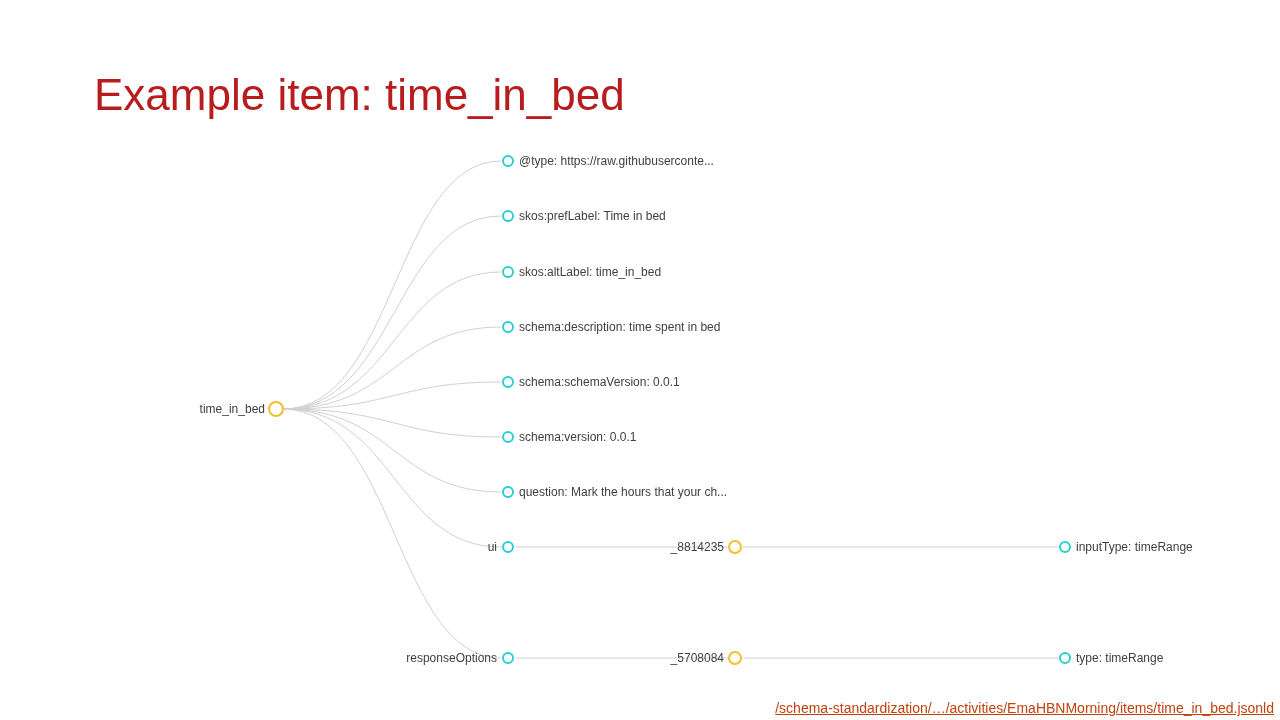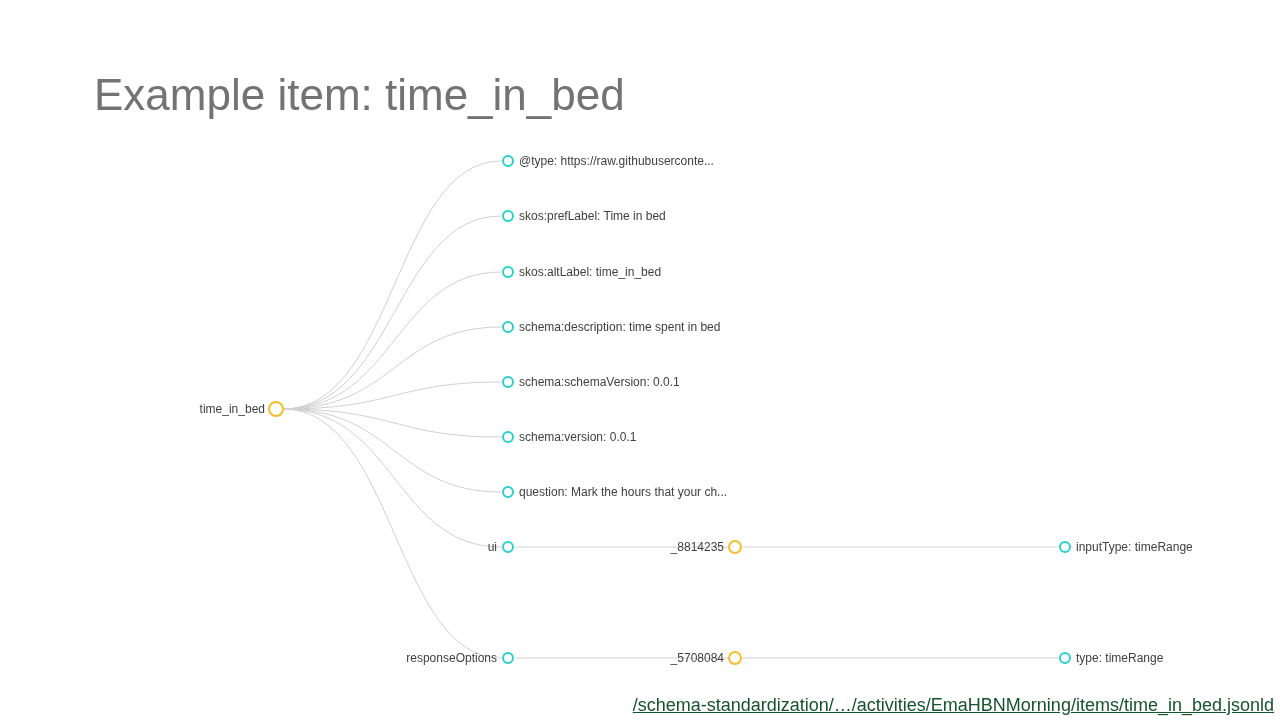--- a/index.html
+++ b/index.html
@@ -1,18 +1,18 @@
 <!DOCTYPE html>
 <html><head>
 <meta charset="utf-8">
 <style>
   * { box-sizing: border-box; margin: 0; padding: 0; }
   html, body { width: 1280px; height: 720px; background: #fff; font-family: "Segoe UI", Arial, sans-serif; overflow: hidden; }
-  .title { position: absolute; left: 94px; top: 70px; font-size: 44px; font-weight: 400; color: #737373; }
-  .footer-link { position: absolute; right: 0; bottom: 4px; font-size: 18px; color: #14532d; text-decoration: underline; padding-right: 6px; }
+  .title { position: absolute; left: 94px; top: 70px; font-size: 44px; font-weight: 400; color: #b91c1c; }
+  .footer-link { position: absolute; right: 0; bottom: 4px; font-size: 14px; color: #c2410c; text-decoration: underline; padding-right: 6px; }
   svg { position: absolute; left: 0; top: 0; width: 1280px; height: 720px; }
   .edge { fill: none; stroke: #d0d0d0; stroke-width: 1; }
   .node-center circle { fill: #fff; stroke: #f5be2c; stroke-width: 2; }
   .node-cyan circle   { fill: #fff; stroke: #2ad0cf; stroke-width: 2; }
   .node-yellow circle { fill: #fff; stroke: #f5be2c; stroke-width: 2; }
   .nlabel { font-size: 12px; fill: #404040; font-family: Arial, sans-serif; }
 </style>
 </head>
 <body>
 

